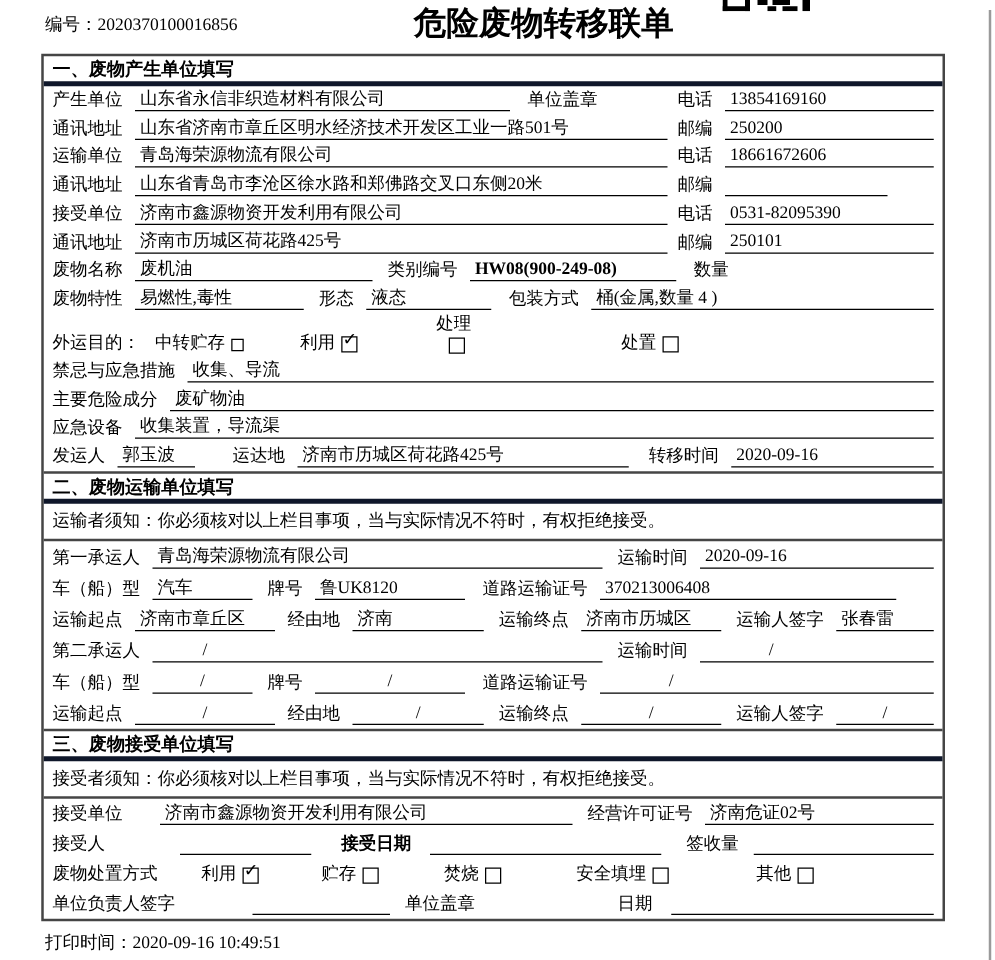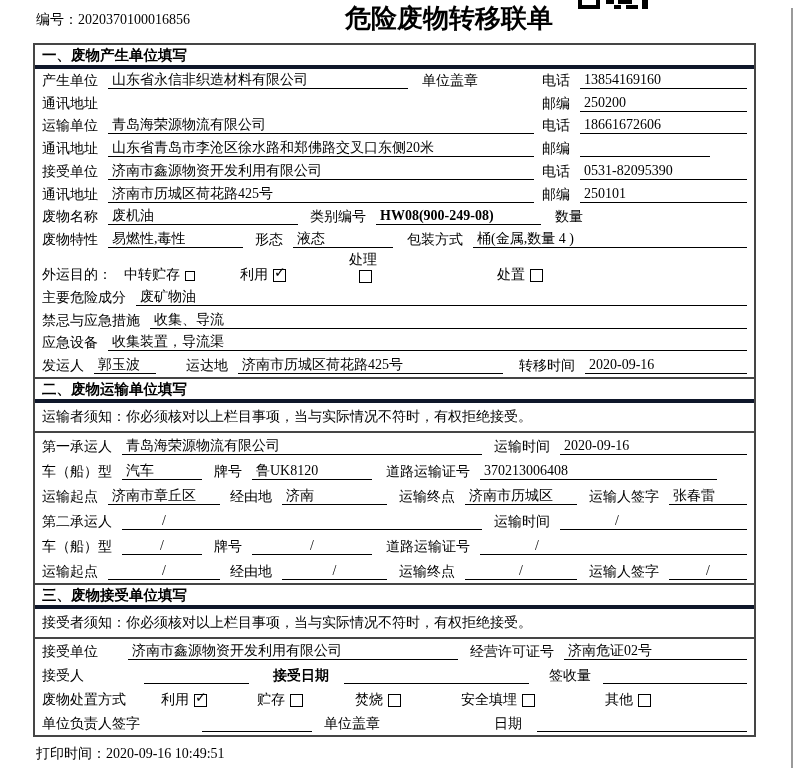--- a/index.html
+++ b/index.html
@@ -3,21 +3,21 @@
 <meta charset="utf-8">
 <style>
   html,body{margin:0;padding:0;background:#fff;}
   body{
     width:796px;height:768px;position:relative;overflow:hidden;
     font-family:"Liberation Serif","DejaVu Serif",serif;color:#000;
     -webkit-font-smoothing:antialiased;
   }
   .docno{position:absolute;left:36px;top:11px;font-size:14px;white-space:nowrap;}
   .title{
-    position:absolute;left:345px;top:1px;font-size:26px;font-weight:bold;
+    position:absolute;left:331px;top:1px;font-size:26px;font-weight:bold;
     font-family:"Liberation Sans","DejaVu Sans",sans-serif;white-space:nowrap;letter-spacing:0px;
   }
   .qr{position:absolute;left:578px;top:0;}
   .page-edge{position:absolute;left:791px;top:8px;width:2px;height:760px;background:#9a9a9a;}
 
   .tbl{
     position:absolute;left:33px;top:43px;width:723px;height:694px;
     border:2px solid #454545;box-sizing:border-box;display:flex;flex-direction:column;
   }
   .sechead{
@@ -106,20 +106,21 @@
         <span class="u w300">山东省永信非织造材料有限公司</span>
         <span class="lbl ml14">单位盖章</span>
       </div>
       <span class="lbl mr10">电话</span>
       <span class="u grow">13854169160</span>
     </div>
 
     <div class="row">
       <div class="lp">
         <span class="lbl mr10">通讯地址</span>
+        <span class="u grow">山东省济南市章丘区明水经济技术开发区工业一路501号</span>
       </div>
       <span class="lbl mr10">邮编</span>
       <span class="u grow">250200</span>
     </div>
 
     <div class="row">
       <div class="lp">
         <span class="lbl mr10">运输单位</span>
         <span class="u grow">青岛海荣源物流有限公司</span>
       </div>
@@ -193,27 +194,27 @@
       </span>
       <span class="opt ml120">
         <span class="lbl">处置</span>
         <span class="cb">
             <span class="mk"></span>
           </span>
       </span>
     </div>
 
     <div class="row">
+      <span class="lbl mr10">禁忌与应急措施</span>
+      <span class="u grow">收集、导流</span>
+    </div>
+
+    <div class="row">
       <span class="lbl mr10">主要危险成分</span>
       <span class="u grow">废矿物油</span>
-    </div>
-
-    <div class="row">
-      <span class="lbl mr10">禁忌与应急措施</span>
-      <span class="u grow">收集、导流</span>
     </div>
 
     <div class="row">
       <span class="lbl mr10">应急设备</span>
       <span class="u grow">收集装置，导流渠</span>
     </div>
 
     <div class="row">
       <span class="lbl mr10">发运人</span>
       <span class="u w62">郭玉波</span>

